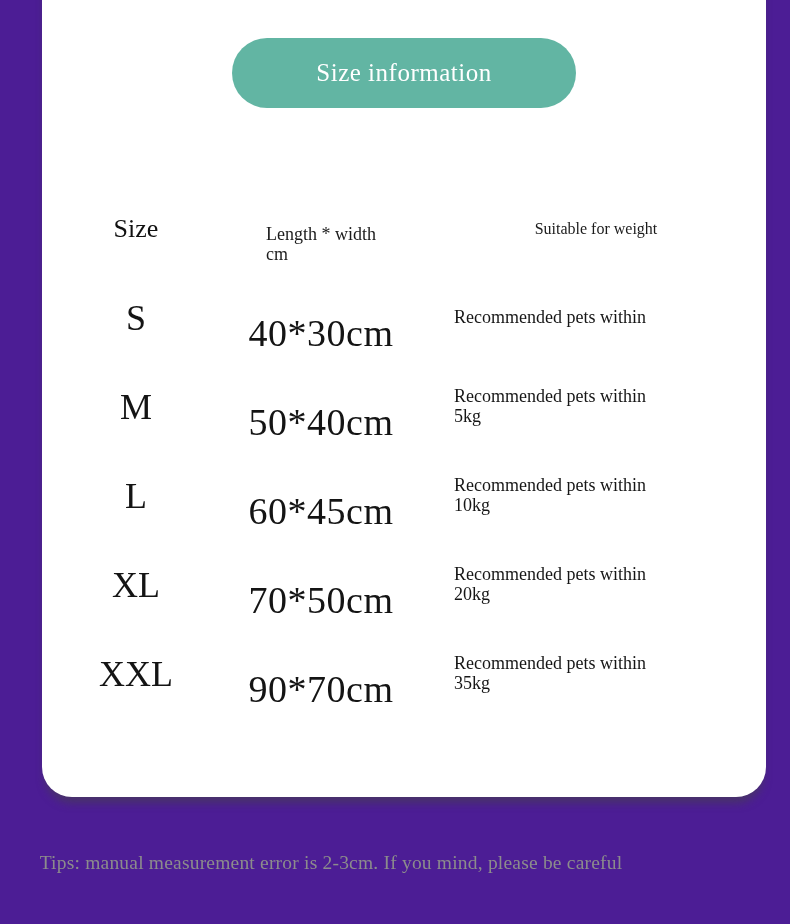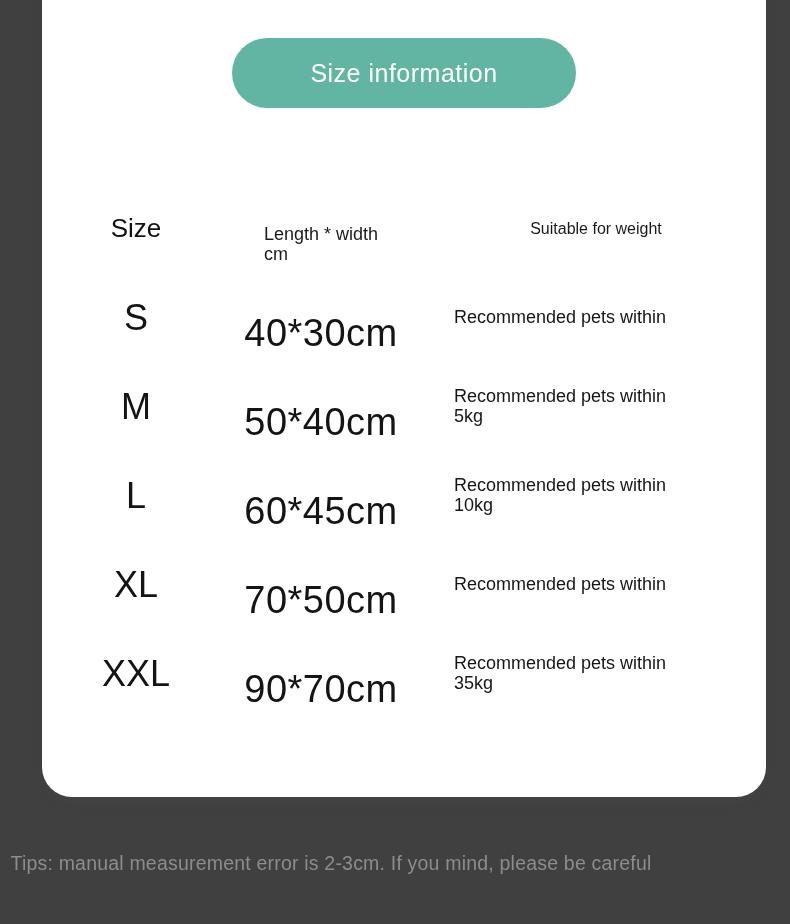--- a/index.html
+++ b/index.html
@@ -5,21 +5,22 @@
   * { margin: 0; padding: 0; box-sizing: border-box; }
   html, body {
     width: 790px; height: 924px;
     overflow: hidden;
     font-family: "Liberation Sans", "DejaVu Sans", sans-serif;
     background: #f0efed;
   }
   .page {
     position: relative;
     width: 790px; height: 924px;
-    background: #404040;
+    background: #4c1d95;
+    font-family: Liberation Serif, serif;
   }
   .card {
     position: absolute;
     left: 42px; top: -20px;
     width: 724px; height: 817px;
     background: #ffffff;
     border-radius: 0 0 30px 30px;
     box-shadow: 0 9px 8px -3px rgba(70,70,70,0.55);
     padding-top: 20px;
   }
@@ -151,20 +152,21 @@
           </div>
         </div>
       </div>
 
       <div class="trow row">
         <div class="col-size">XL</div>
         <div class="col-dim">70*50cm</div>
         <div class="col-weight">
           <div class="weight-block">
             <div>Recommended pets within</div>
+            <div>20kg</div>
           </div>
         </div>
       </div>
 
       <div class="trow row">
         <div class="col-size">XXL</div>
         <div class="col-dim">90*70cm</div>
         <div class="col-weight">
           <div class="weight-block">
             <div>Recommended pets within</div>

